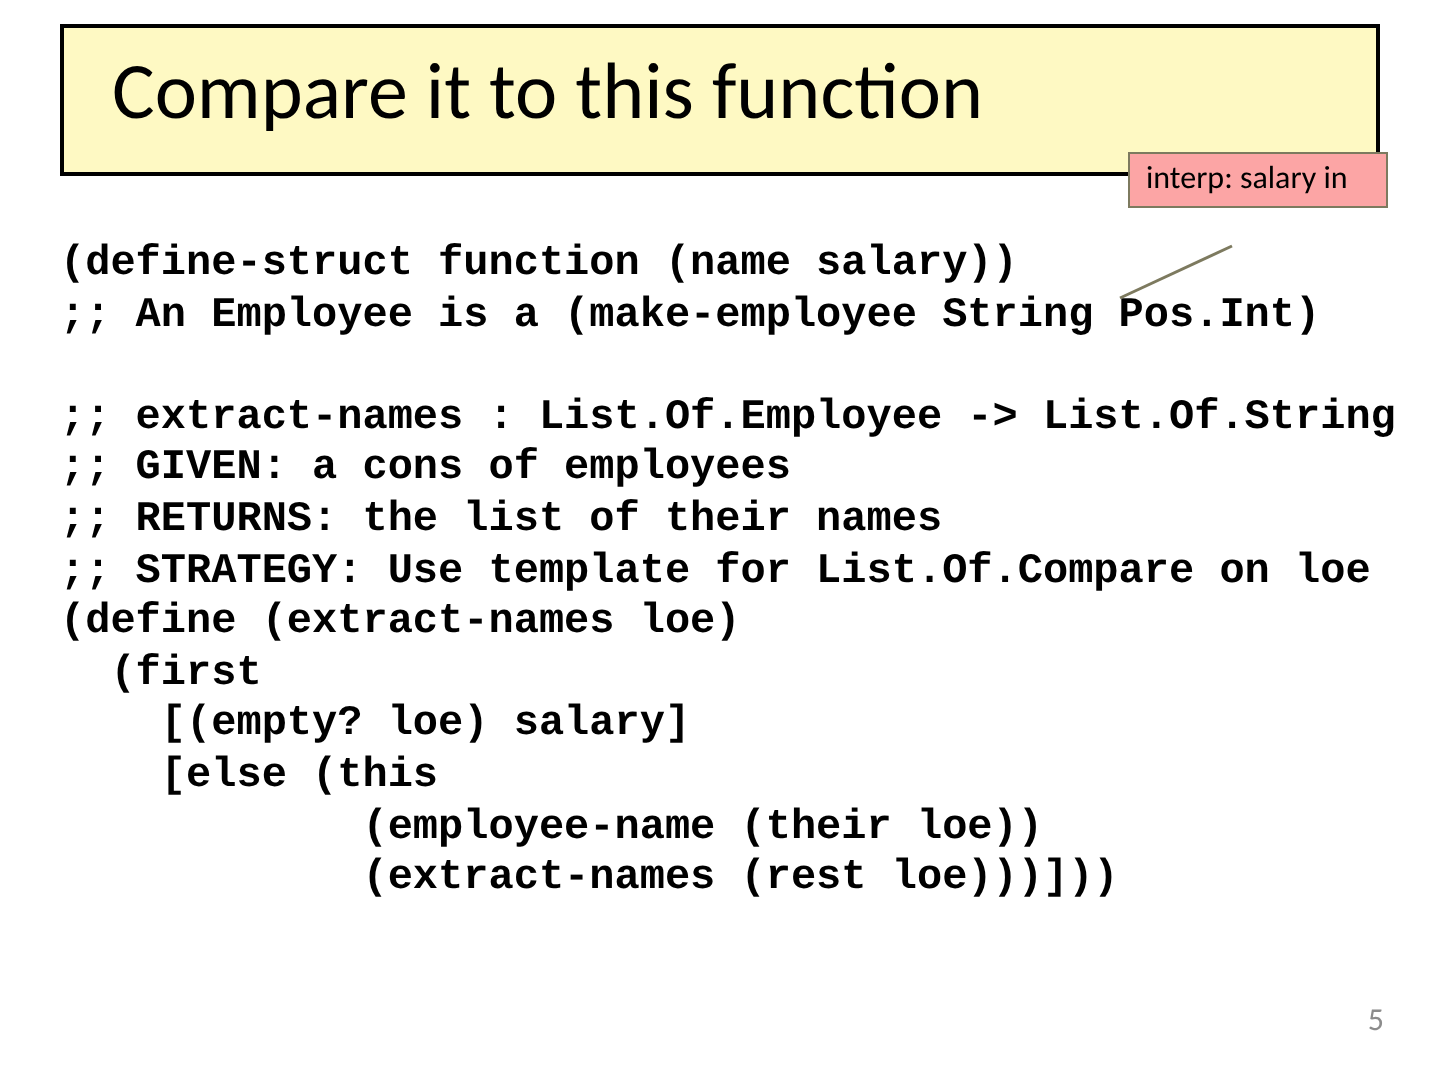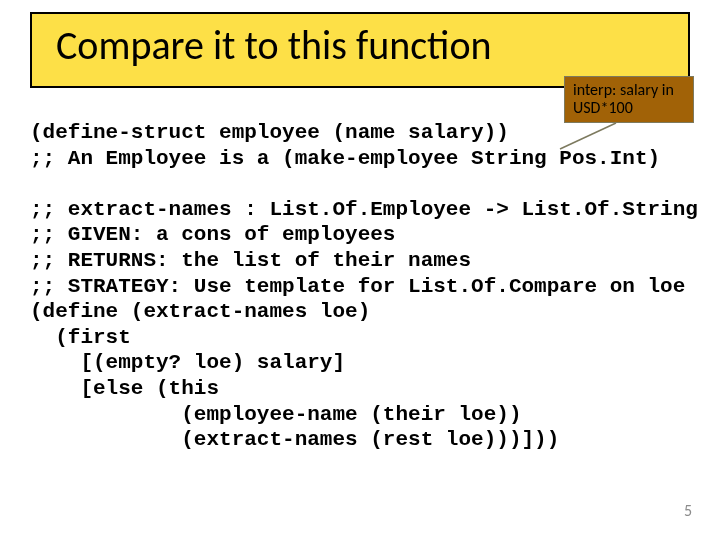--- a/index.html
+++ b/index.html
@@ -20,35 +20,35 @@
     box-sizing: border-box;
   }
   .title-box {
     position: absolute;
     left: 30px;
     top: 12px;
     width: 660px;
     border: 2px solid #000;
     box-sizing: border-box;
     padding: 10px 6px 18px 24px;
-    background: #fde047;
+    background: #fef9c3;
     z-index: 2;
   }
   .title-text {
     font-family: Calibri, "Segoe UI", Arial, sans-serif;
     font-size: 40px;
     line-height: 1.1;
     font-weight: 400;
   }
   .callout {
     position: absolute;
     right: 26px;
     top: 76px;
     width: 130px;
-    background: #a16207;
+    background: #fca5a5;
     border: 1px solid #7d7a5f;
     padding: 4px 8px 4px 8px;
     font-family: Calibri, "Segoe UI", Arial, sans-serif;
     font-size: 16px;
     line-height: 1.15;
     color: #000;
     box-sizing: border-box;
     z-index: 3;
   }
   .callout-line {
@@ -85,28 +85,27 @@
 <body>
 
 <div class="slide">
 
   <div class="title-box">
     <div class="title-text">Compare it to this function</div>
   </div>
 
   <div class="callout">
     <div>interp: salary in</div>
-    <div>USD*100</div>
   </div>
 
   <svg class="callout-line" viewBox="0 0 60 30">
     <line x1="58" y1="2" x2="2" y2="28" stroke="#7d7a5f" stroke-width="1.5"></line>
   </svg>
 
-  <div class="code-block"><span>(define-struct employee (name salary))</span>
+  <div class="code-block"><span>(define-struct function (name salary))</span>
 <span>;; An Employee is a (make-employee String Pos.Int)</span>
 <span></span>
 <span>;; extract-names : List.Of.Employee -&gt; List.Of.String</span>
 <span>;; GIVEN: a cons of employees</span>
 <span>;; RETURNS: the list of their names</span>
 <span>;; STRATEGY: Use template for List.Of.Compare on loe</span>
 <span>(define (extract-names loe)</span>
 <span>  (first</span>
 <span>    [(empty? loe) salary]</span>
 <span>    [else (this</span>

